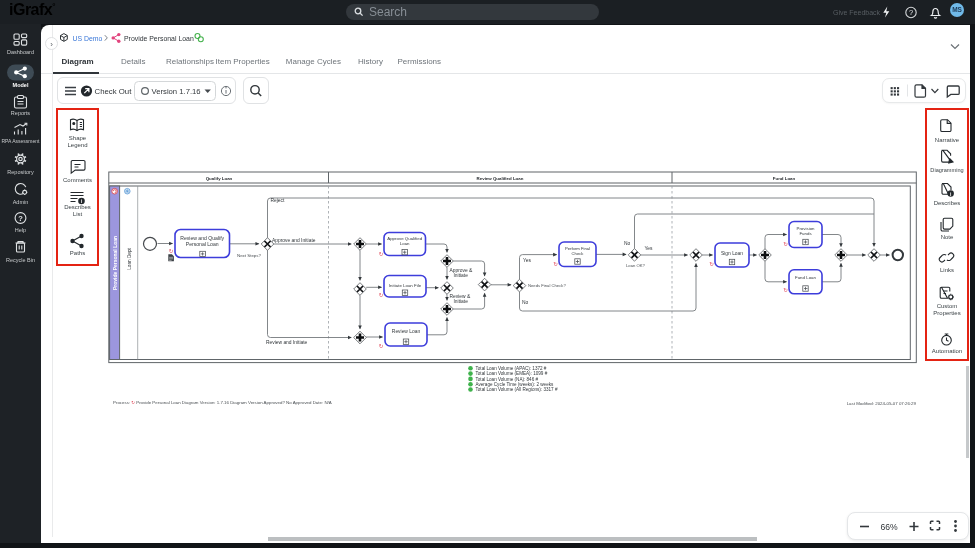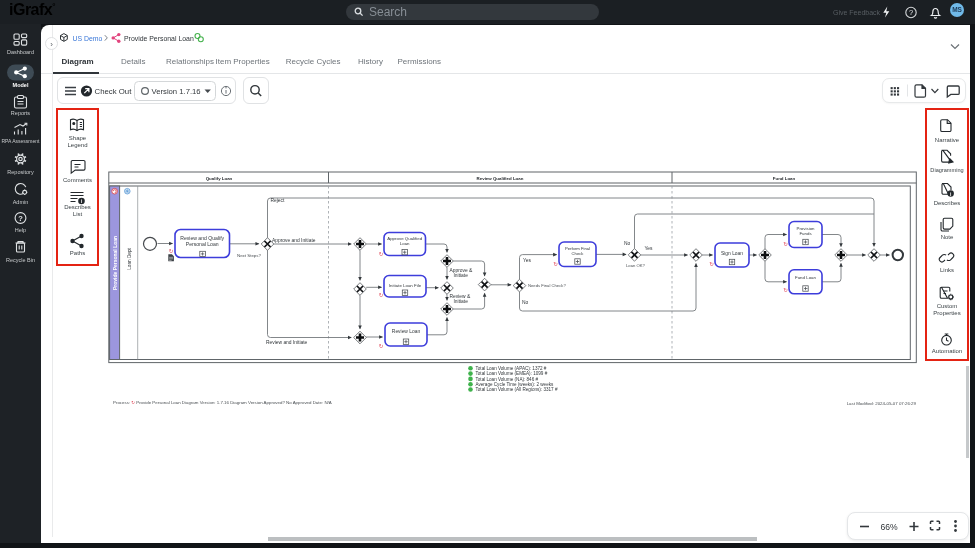--- a/index.html
+++ b/index.html
@@ -127,21 +127,21 @@
     <circle cx="141.5" cy="7" r="2.5"></circle>
     <circle cx="144.8" cy="10.2" r="2.5"></circle>
   </g>
 </svg>
 
 <div id="tabs" style="position:absolute;left:0;top:56.5px;font-size:8px;color:#6e747a;white-space:nowrap;">
   <span style="position:absolute;left:61.6px;color:#2e3338;font-weight:bold;">Diagram</span>
   <span style="position:absolute;left:121px;">Details</span>
   <span style="position:absolute;left:166px;">Relationships</span>
   <span style="position:absolute;left:215.5px;">Item Properties</span>
-  <span style="position:absolute;left:285.8px;">Recycle Cycles</span>
+  <span style="position:absolute;left:285.8px;">Manage Cycles</span>
   <span style="position:absolute;left:358px;">History</span>
   <span style="position:absolute;left:397.5px;">Permissions</span>
 </div>
 <div style="position:absolute;left:41px;top:73px;width:929px;height:1px;background:#e4e6e8;"></div>
 <div style="position:absolute;left:53px;top:72px;width:46px;height:2px;background:#30353a;"></div>
 
 <svg width="14" height="10" viewBox="0 0 14 10" style="position:absolute;left:948px;top:42px;">
     <path d="M3,2.5 l4,4 l4,-4" stroke="#6b7176" stroke-width="1.2" fill="none"></path>
   </svg>
 

